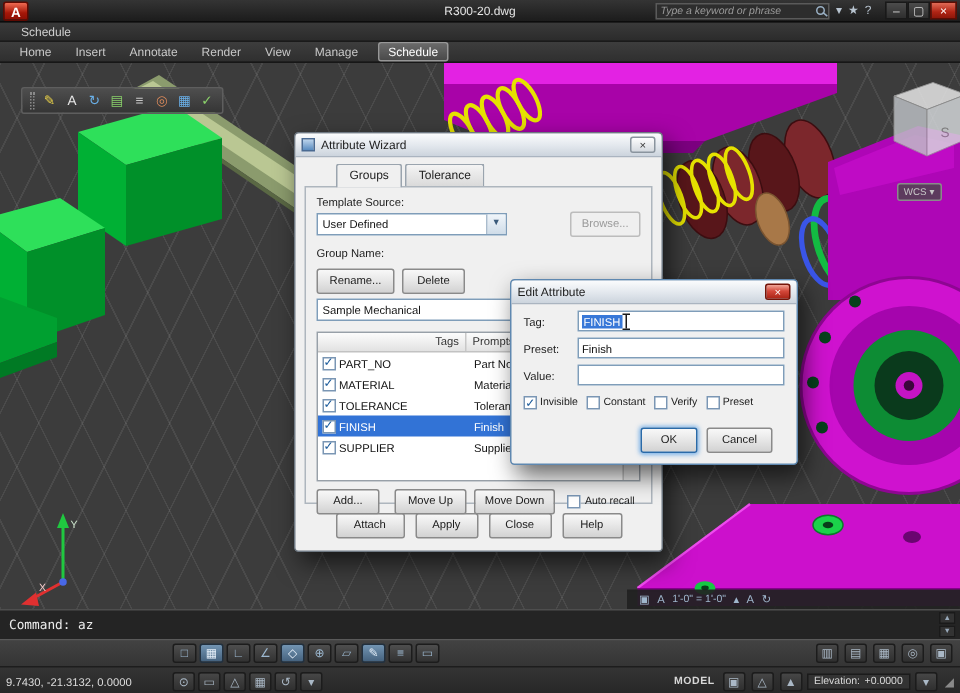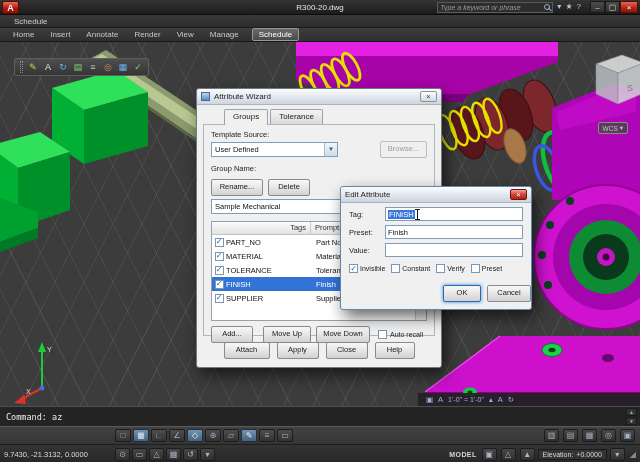--- a/index.html
+++ b/index.html
@@ -111,21 +111,21 @@
   #editdlg { left:340px; top:186px; width:192px; height:124px; z-index:60; border-color:#5f88b0; }
   .erow { display:flex; align-items:center; margin:4px 8px 0; }
   .erow .lbl { width:36px; }
   .einput { flex:1; height:14px; background:#fff; border:1px solid #7f9db9; display:flex; align-items:center; padding-left:2px; font-size:7.5px; color:#111; }
   .seltext { background:#3878d8; color:#fff; padding:0 1px; }
   .ibeam { width:1px; height:9px; background:#1a1a1a; margin-left:2px; position:relative; }
   .ibeam::before,.ibeam::after { content:""; position:absolute; left:-2px; width:5px; height:1px; background:#1a1a1a; }
   .ibeam::before { top:-1px; } .ibeam::after { bottom:-1px; }
   .echecks { display:flex; gap:6px; margin:7px 8px 0; align-items:center; }
   .echk { display:flex; align-items:center; gap:2px; font-size:7px; color:#1c1c1c; }
-  .ebtns { position:absolute; right:0; bottom:7px; display:flex; gap:6px; }
+  .ebtns { position:absolute; right:16px; bottom:7px; display:flex; gap:6px; }
 
   
   #cmdline { position:absolute; left:0; top:406px; width:640px; height:20px; background:#242424; border-top:1px solid #4e4e4e;
     display:flex; align-items:center; z-index:70; }
   #cmdline .cmdtext { font-family:"DejaVu Sans Mono",monospace; font-size:8.5px; color:#ececec; padding-left:6px; }
   .cmdscroll { margin-left:auto; margin-right:3px; display:flex; flex-direction:column; gap:1px; }
   .cmdscroll span { width:11px; height:8px; font-size:5px; color:#9ab; background:#333; border:1px solid #1a1a1a; text-align:center; line-height:7px; }
 
   
   .statusbar { position:absolute; left:0; top:426px; width:640px; height:36px; background:linear-gradient(#424242,#272727);

